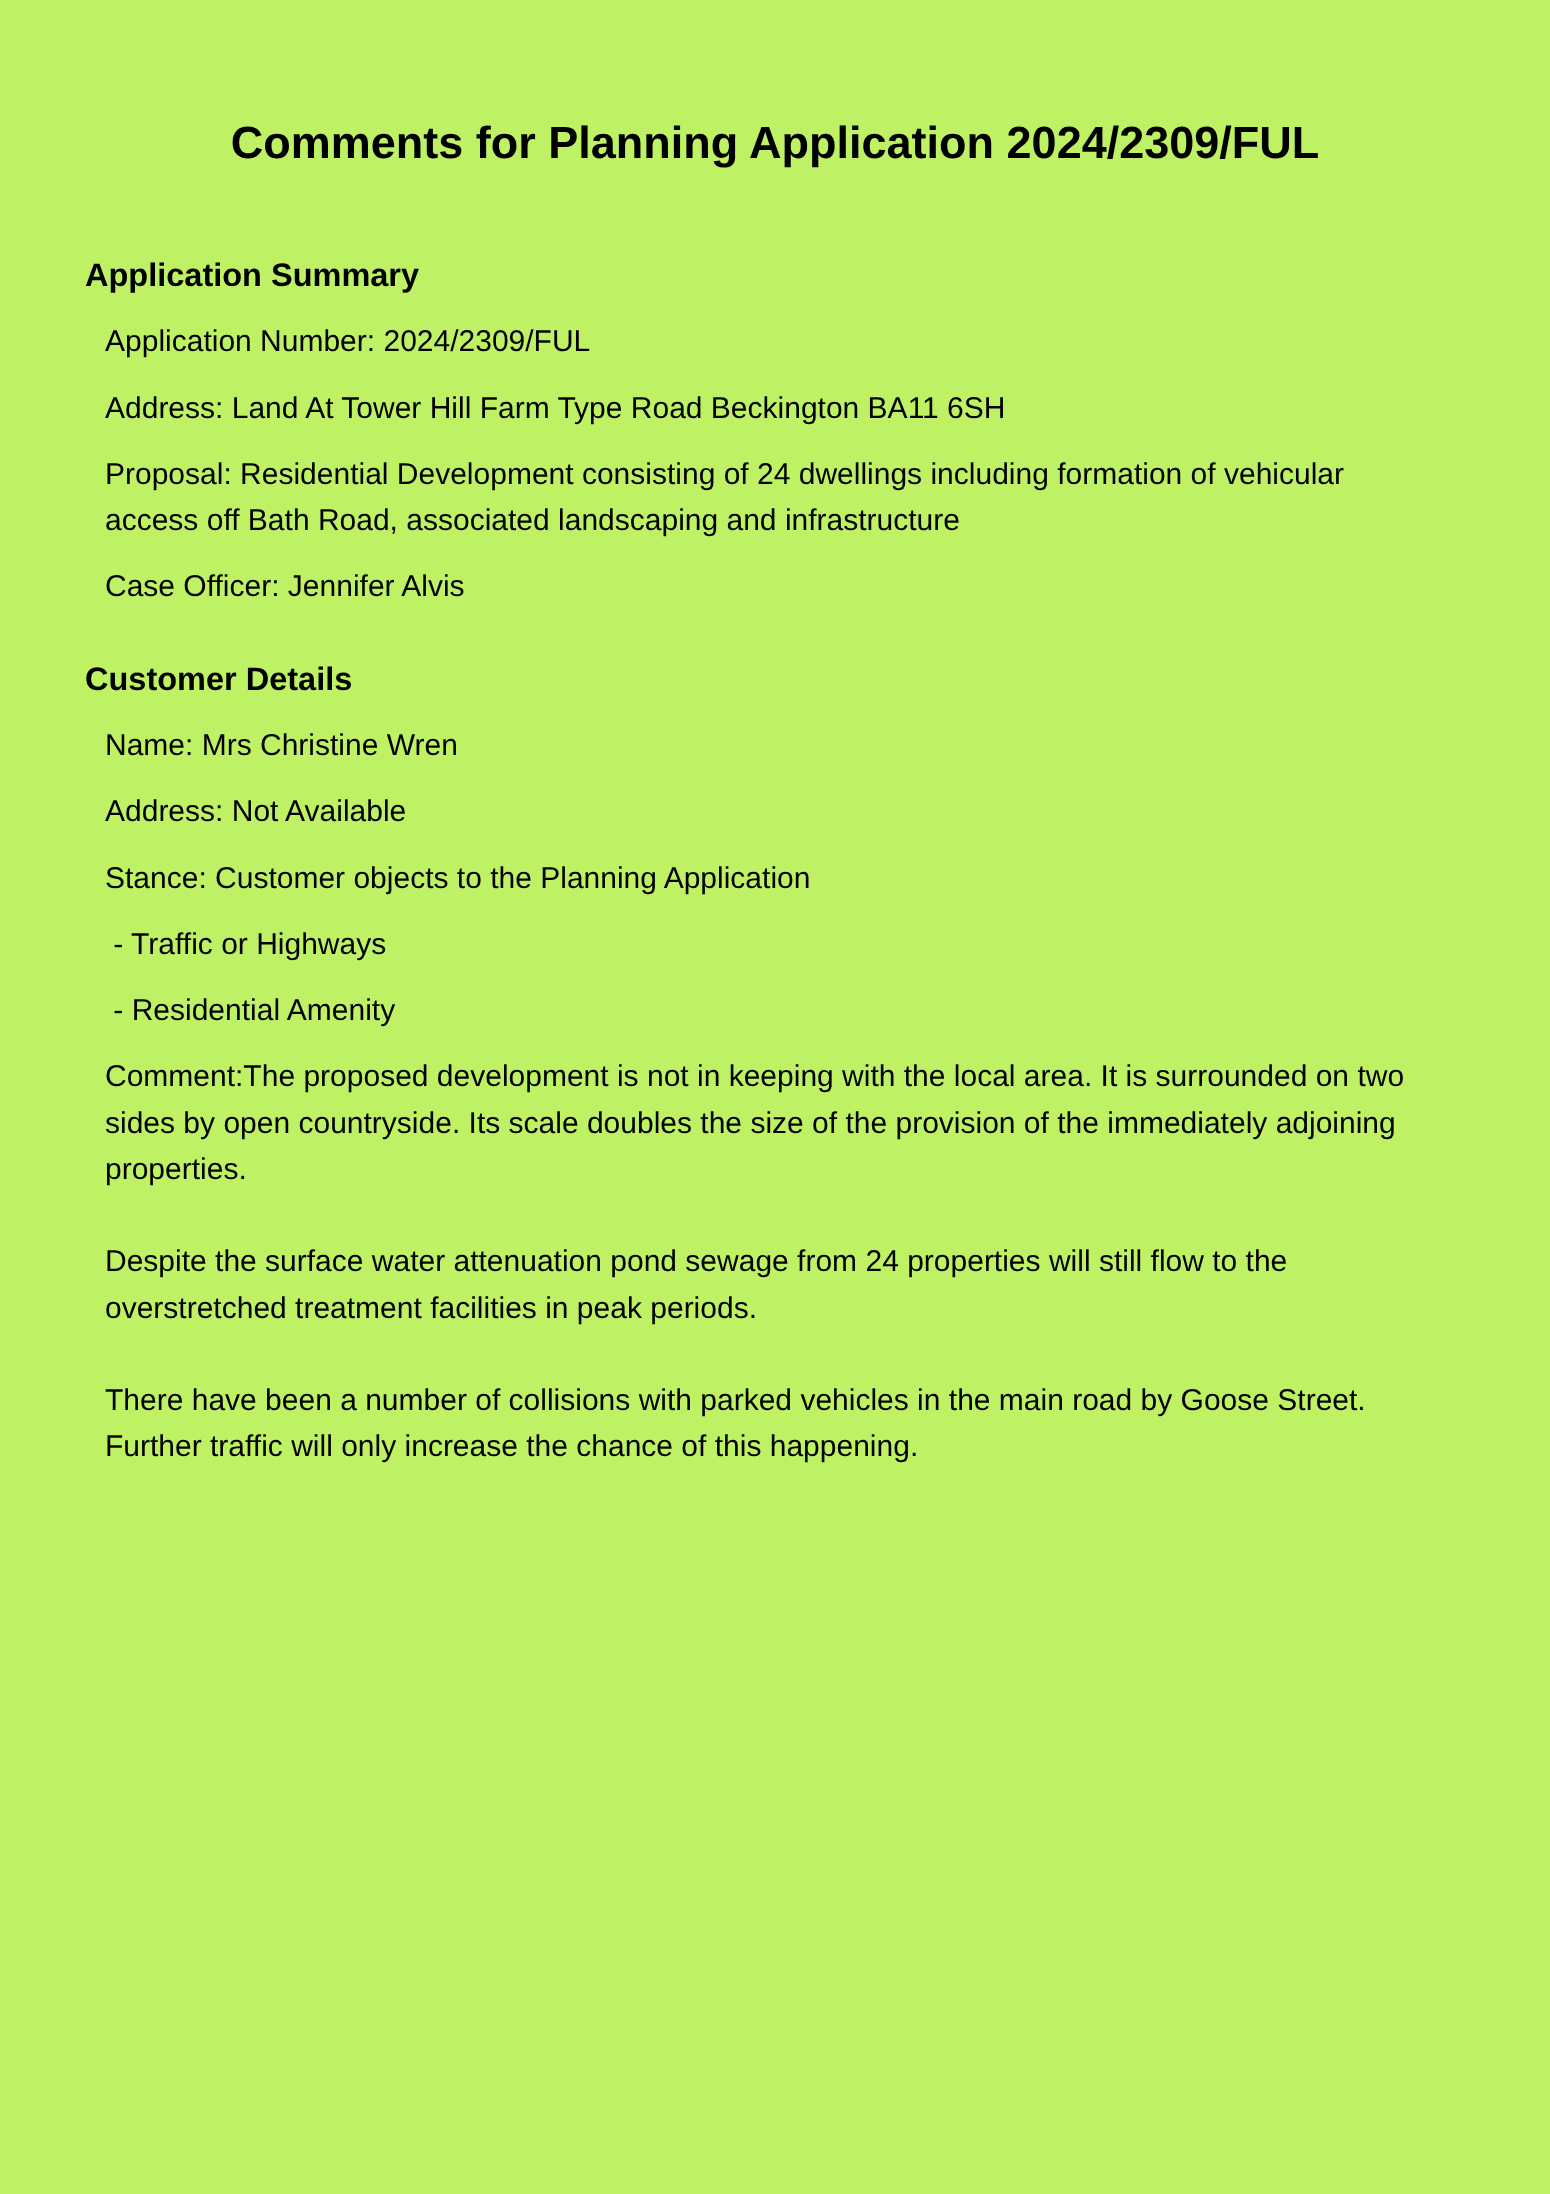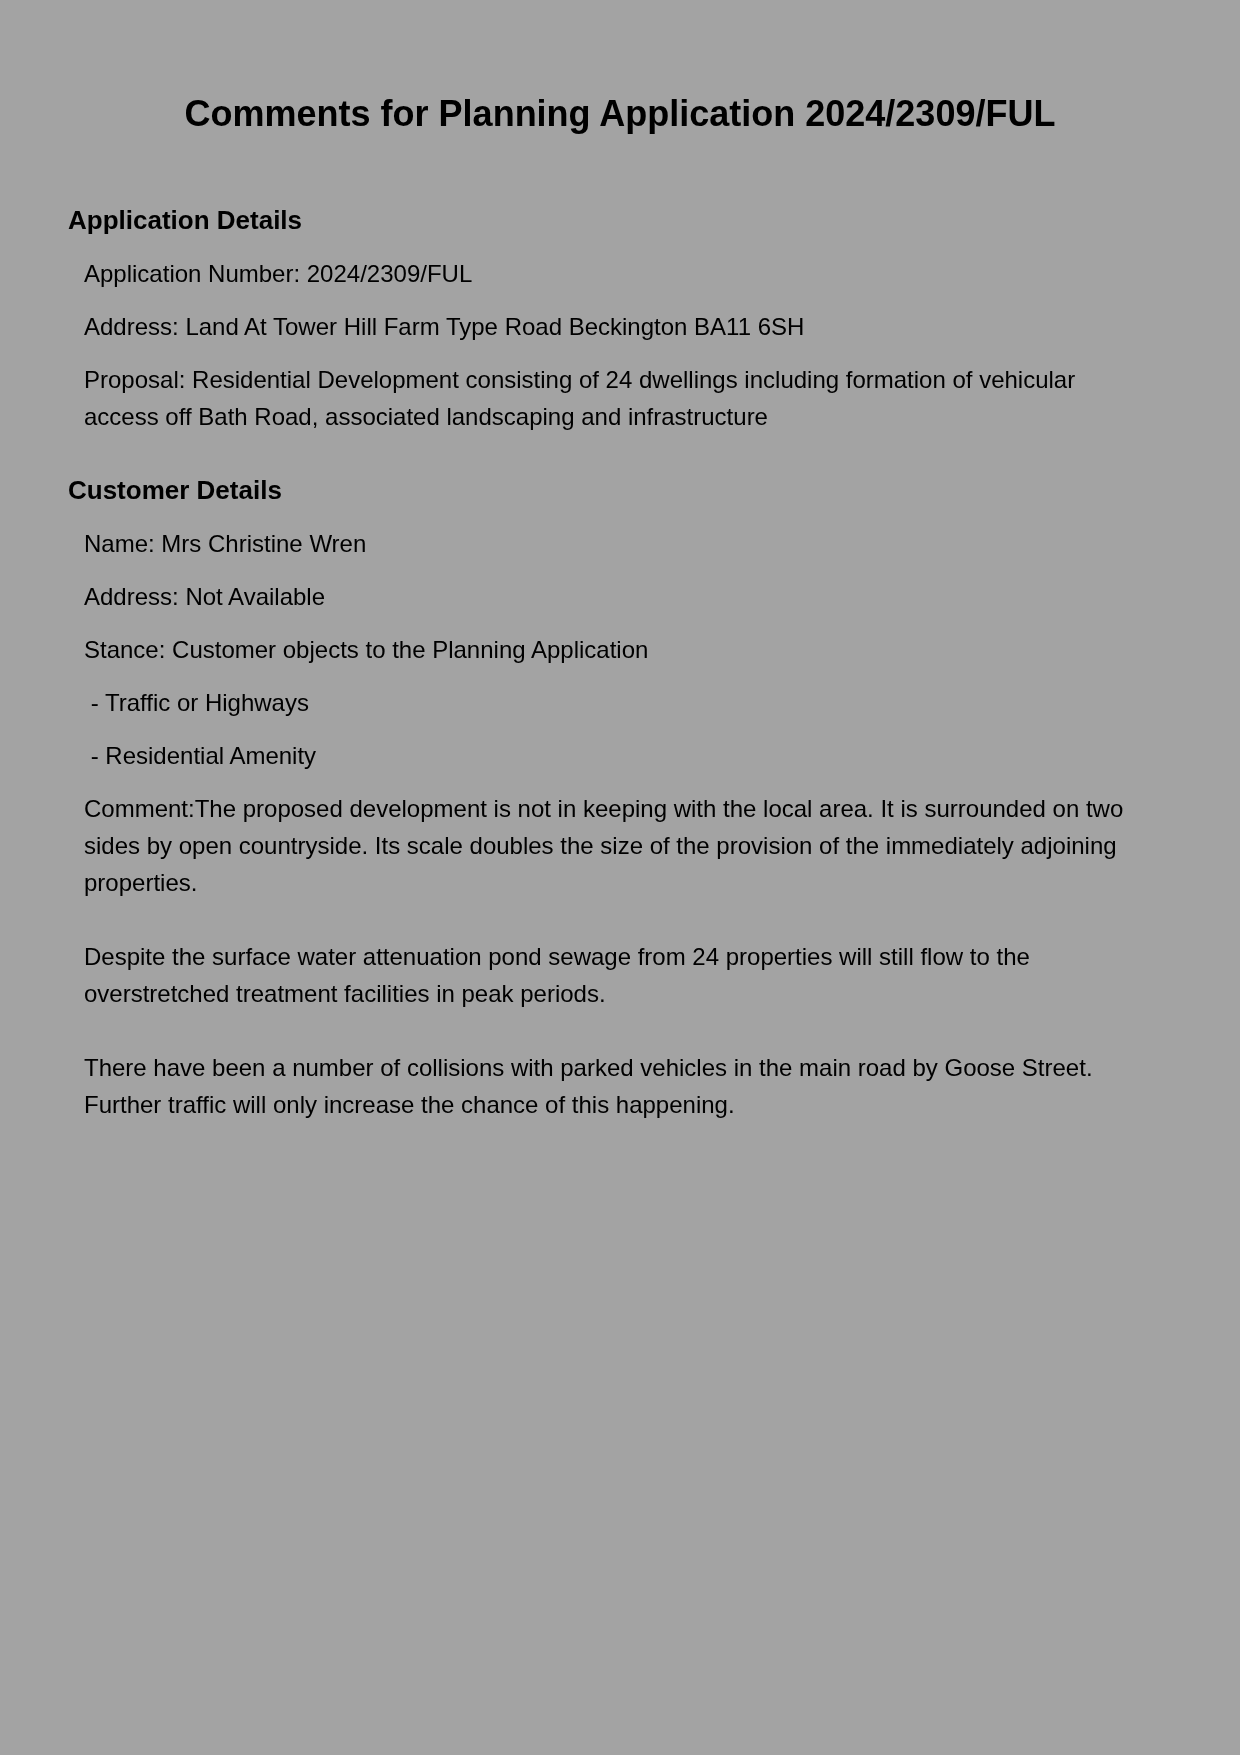--- a/index.html
+++ b/index.html
@@ -4,21 +4,21 @@
 <style>
   html, body {
     margin: 0;
     padding: 0;
     background: #ffffff;
   }
   .page {
     width: 1240px;
     height: 1755px;
     box-sizing: border-box;
-    background: #a3a3a3;
+    background: #bef264;
     color: #000000;
     font-family: "Liberation Sans", "DejaVu Sans", sans-serif;
     padding: 92px 68px 0 68px;
     overflow: hidden;
   }
   .doc-title {
     font-size: 36px;
     line-height: 44px;
     font-weight: 700;
     text-align: center;
@@ -44,24 +44,25 @@
   }
 </style>
 </head>
 <body>
 
 <div class="page">
 
   <h1 class="doc-title">Comments for Planning Application 2024/2309/FUL</h1>
 
   <section>
-    <h2 class="section-heading">Application Details</h2>
+    <h2 class="section-heading">Application Summary</h2>
     <p class="line">Application Number: 2024/2309/FUL</p>
     <p class="line">Address: Land At Tower Hill Farm Type Road Beckington BA11 6SH</p>
     <p class="line">Proposal: Residential Development consisting of 24 dwellings including formation of vehicular access off Bath Road, associated landscaping and infrastructure</p>
+    <p class="line">Case Officer: Jennifer Alvis</p>
   </section>
 
   <section>
     <h2 class="section-heading">Customer Details</h2>
     <p class="line">Name: Mrs Christine Wren</p>
     <p class="line">Address: Not Available</p>
   </section>
 
   <section>
     <p class="line">Stance: Customer objects to the Planning Application</p>

